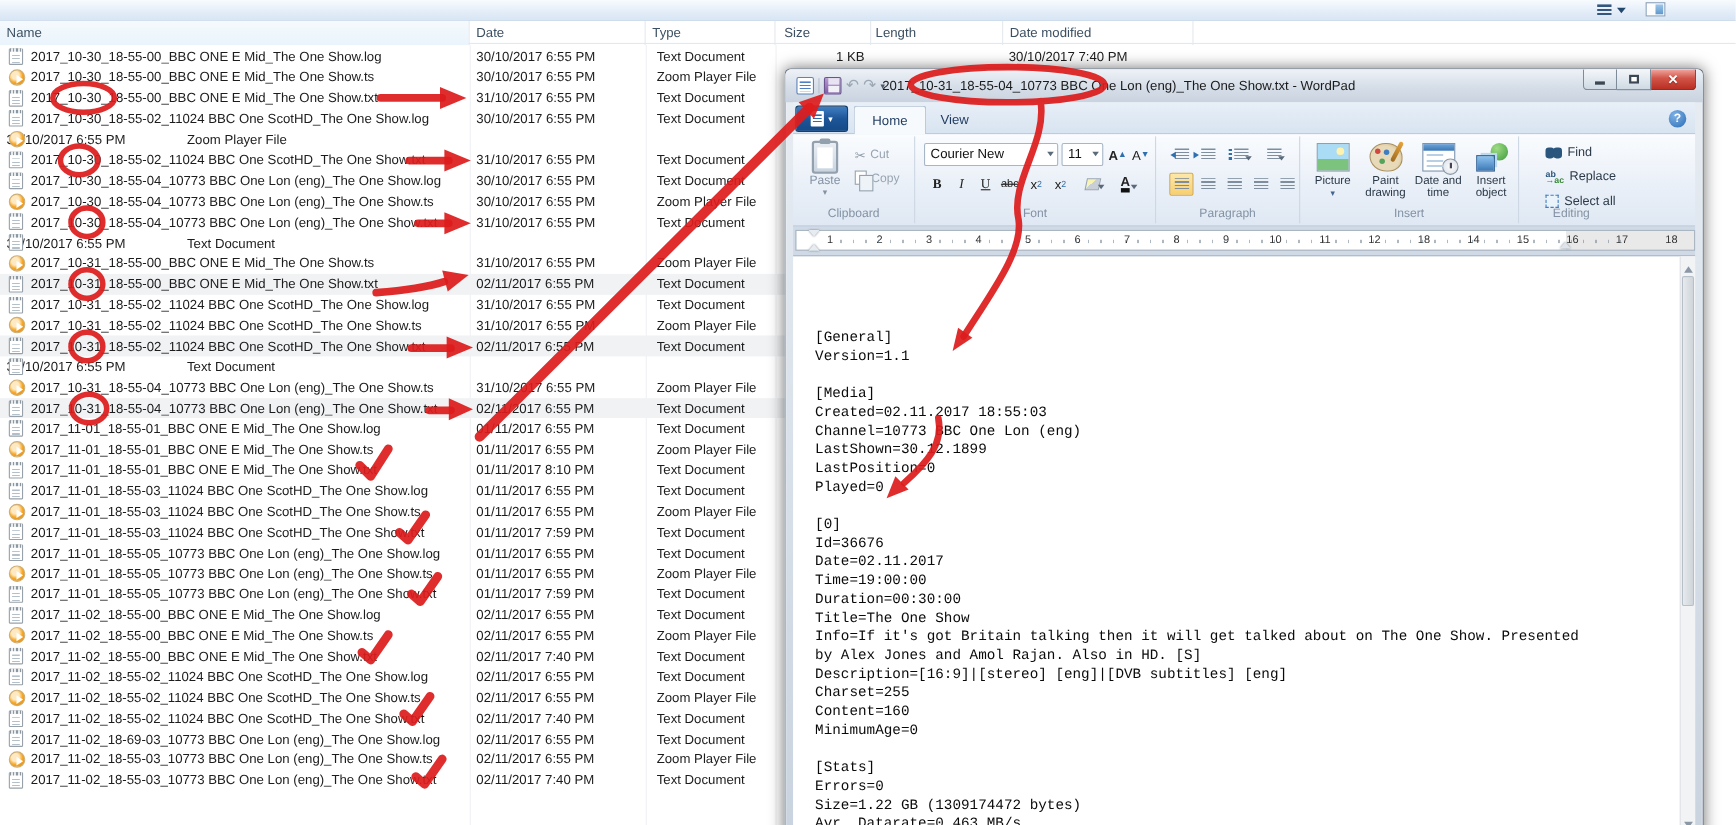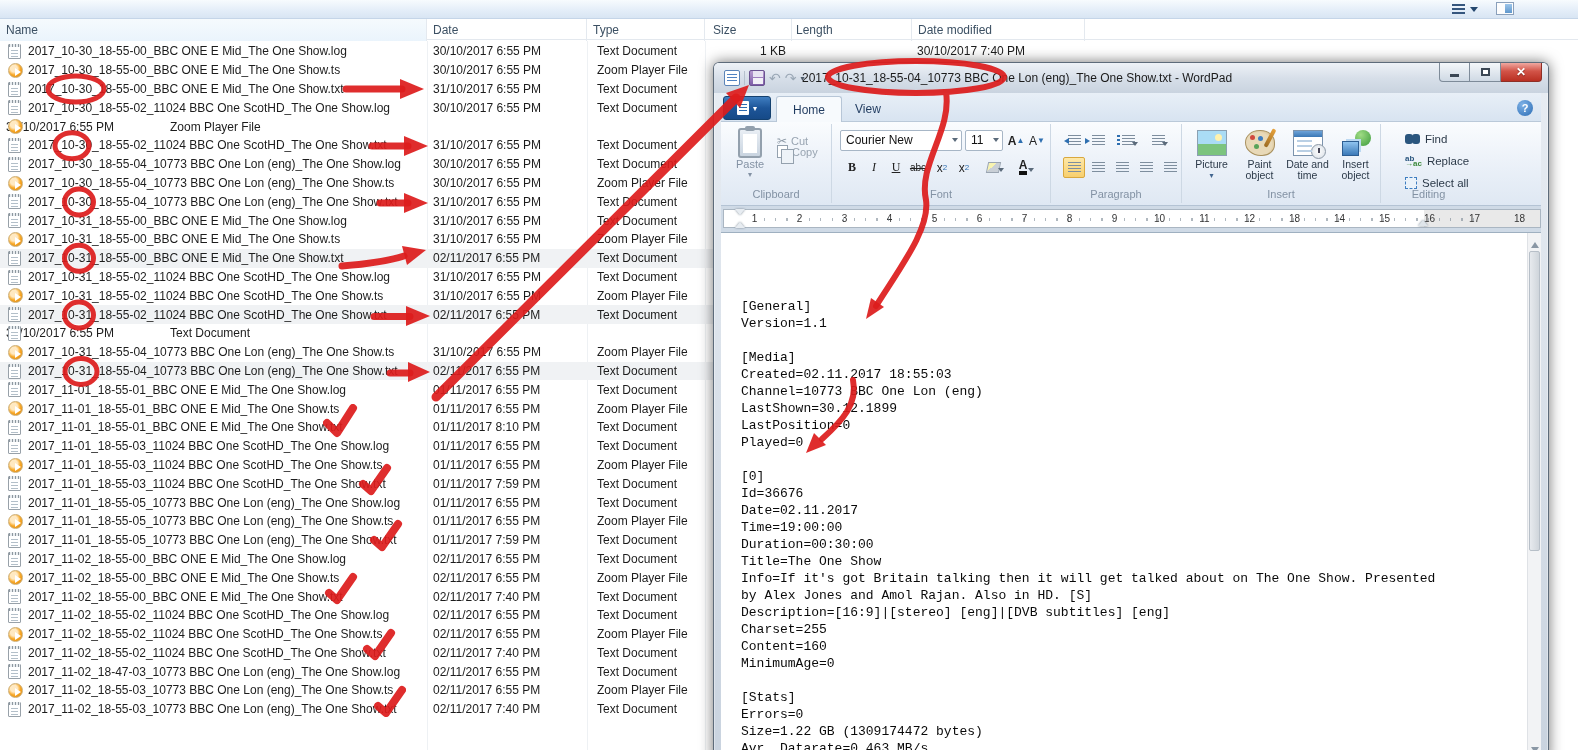--- a/index.html
+++ b/index.html
@@ -331,21 +331,20 @@
         <span class="c-name">2017_10-30_18-55-04_10773 BBC One Lon (eng)_The One Show.txt</span>
         <span class="c-date">31/10/2017 6:55 PM</span>
         <span class="c-type">Text Document</span>
         <span class="c-size">&nbsp;</span>
         <span class="c-len">&nbsp;</span>
         <span class="c-mod">&nbsp;</span>
       </div>
 
       <div class="frow ic-text">
         <span class="fico"></span>
-        <span class="c-name">2017_10-31_18-55-00_BBC ONE E Mid_The One Show.log</span>
         <span class="c-date">31/10/2017 6:55 PM</span>
         <span class="c-type">Text Document</span>
         <span class="c-size">&nbsp;</span>
         <span class="c-len">&nbsp;</span>
         <span class="c-mod">&nbsp;</span>
       </div>
 
       <div class="frow ic-media">
         <span class="fico"></span>
         <span class="c-name">2017_10-31_18-55-00_BBC ONE E Mid_The One Show.ts</span>
@@ -570,21 +569,21 @@
         <span class="c-name">2017_11-02_18-55-02_11024 BBC One ScotHD_The One Show.txt</span>
         <span class="c-date">02/11/2017 7:40 PM</span>
         <span class="c-type">Text Document</span>
         <span class="c-size">&nbsp;</span>
         <span class="c-len">&nbsp;</span>
         <span class="c-mod">&nbsp;</span>
       </div>
 
       <div class="frow ic-text">
         <span class="fico"></span>
-        <span class="c-name">2017_11-02_18-47-03_10773 BBC One Lon (eng)_The One Show.log</span>
+        <span class="c-name">2017_11-02_18-69-03_10773 BBC One Lon (eng)_The One Show.log</span>
         <span class="c-date">02/11/2017 6:55 PM</span>
         <span class="c-type">Text Document</span>
         <span class="c-size">&nbsp;</span>
         <span class="c-len">&nbsp;</span>
         <span class="c-mod">&nbsp;</span>
       </div>
 
       <div class="frow ic-media">
         <span class="fico"></span>
         <span class="c-name">2017_11-02_18-55-03_10773 BBC One Lon (eng)_The One Show.ts</span>
@@ -647,21 +646,21 @@
       <div class="rgroup g-clip">
         <div class="paste-btn">
           <div class="clipboard-ic"></div>
           <div>Paste</div>
           <div class="paste-dd">▾</div>
         </div>
         <div class="smallbtn" style="top:10px">
           <span class="scissors">✂</span>
           <span>Cut</span>
         </div>
-        <div class="smallbtn" style="top:21px">
+        <div class="smallbtn" style="top:31px">
           <span class="copy-ic"></span>
           <span>Copy</span>
         </div>
         <div class="glabel">Clipboard</div>
       </div>
 
       <div class="rgroup g-font">
         <div class="combo fontbox"><span>Courier New</span><span class="dd"></span></div>
         <div class="combo sizebox"><span>11</span><span class="dd"></span></div>
         <div class="fbtn growA">A<sup>▲</sup></div>
@@ -717,21 +716,21 @@
       </div>
 
       <div class="rgroup g-insert">
         <div class="bigbtn" style="left:6px">
           <div class="ic pic-ic"></div>
           <div>Picture</div>
           <div class="bb-dd">▾</div>
         </div>
         <div class="bigbtn" style="left:54px">
           <div class="ic paint-ic"></div>
-          <div>Paint object</div>
+          <div>Paint drawing</div>
         </div>
         <div class="bigbtn" style="left:102px">
           <div class="ic date-ic">
               <span class="date-clock"></span>
             </div>
           <div>Date and time</div>
         </div>
         <div class="bigbtn" style="left:150px">
           <div class="ic obj-ic"></div>
           <div>Insert object</div>

